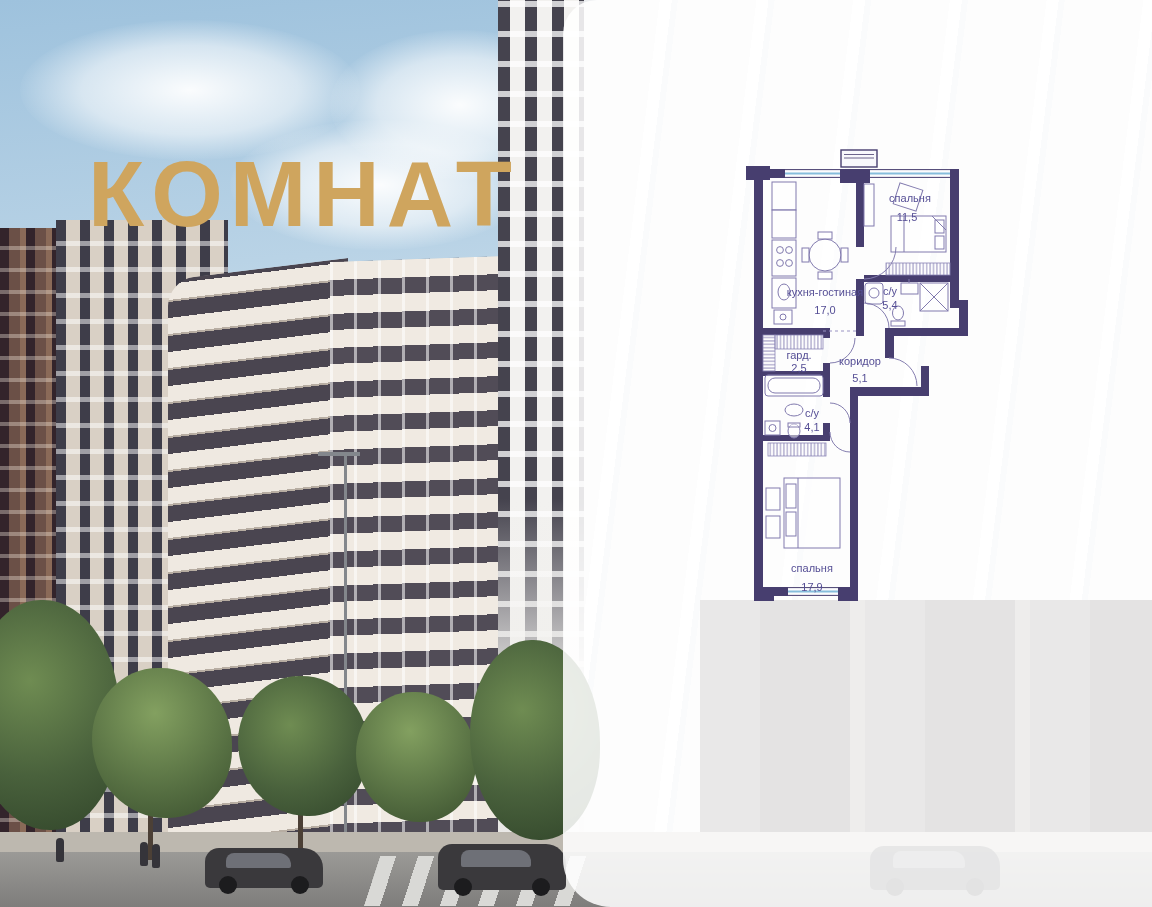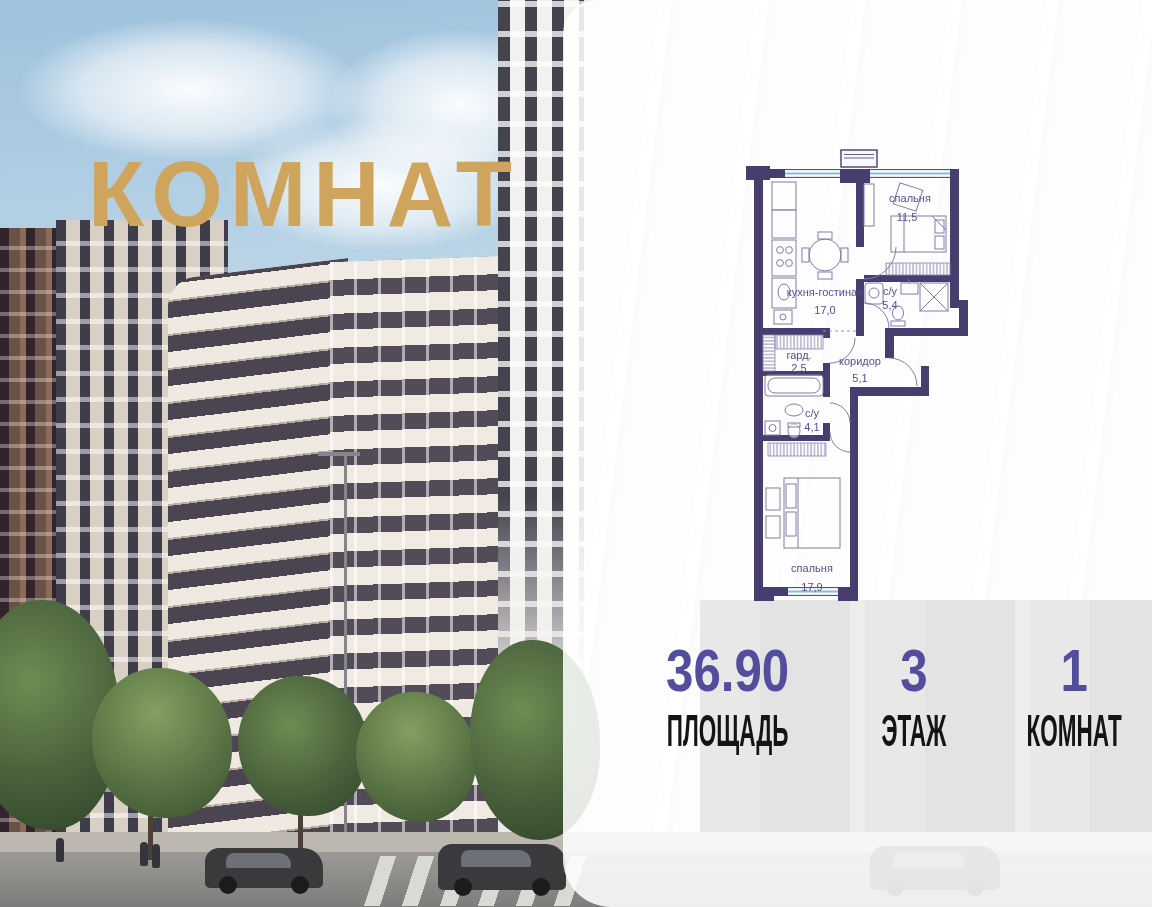--- a/index.html
+++ b/index.html
@@ -289,30 +289,14 @@
         <text class="rlabel" x="122" y="223">коридор</text>
         <text class="rlabel" x="122" y="240">5,1</text>
         <text class="rlabel" x="74" y="275">с/у</text>
         <text class="rlabel" x="74" y="289">4,1</text>
         <text class="rlabel" x="74" y="430">спальня</text>
         <text class="rlabel" x="74" y="449">17,9</text>
       </g>
     </svg>
   </div>
 
-  <div class="stats">
-    <div class="stat">
-      <span class="val">36.90</span>
-      <span class="lab">ПЛОЩАДЬ</span>
-    </div>
-    <div class="vdiv"></div>
-    <div class="stat">
-      <span class="val">3</span>
-      <span class="lab">ЭТАЖ</span>
-    </div>
-    <div class="vdiv"></div>
-    <div class="stat">
-      <span class="val">1</span>
-      <span class="lab">КОМНАТ</span>
-    </div>
-  </div>
 
 </div>
 
 </body></html>

